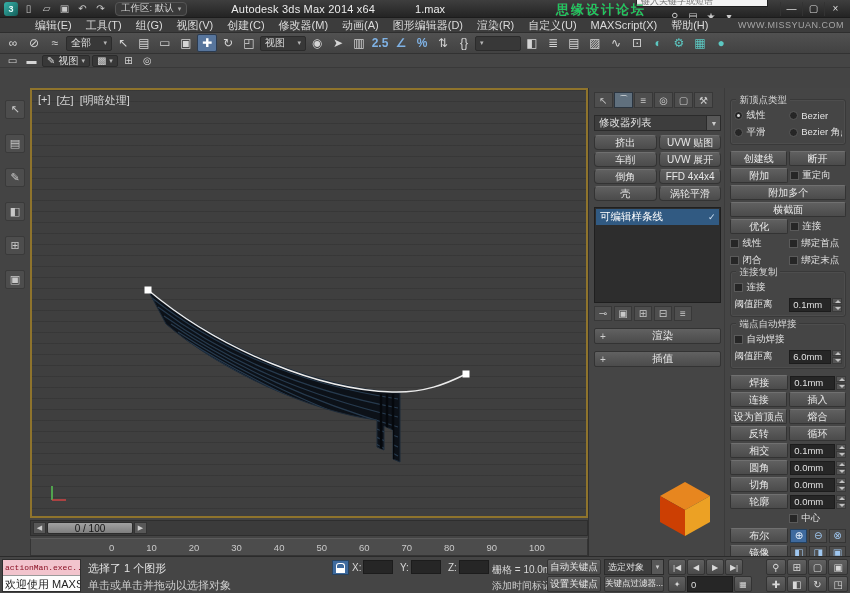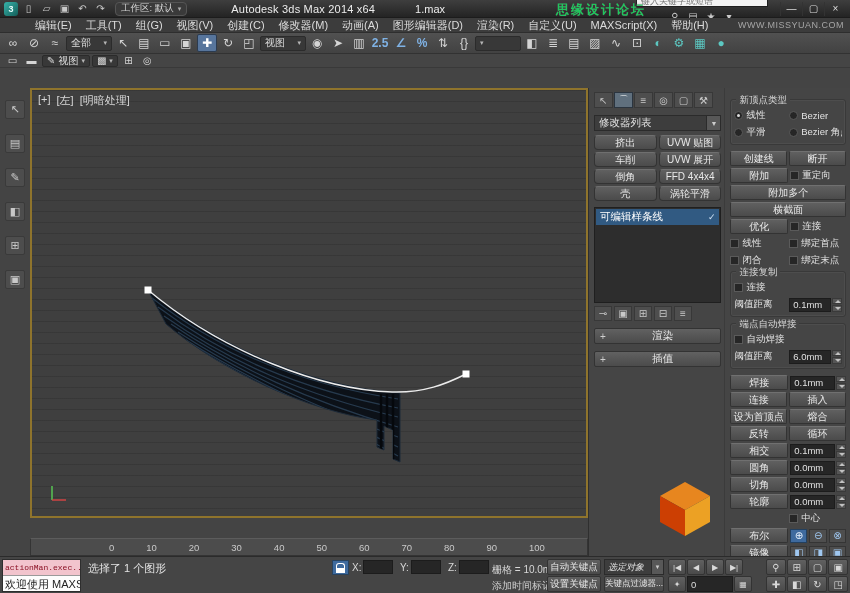--- a/index.html
+++ b/index.html
@@ -169,21 +169,21 @@
   .coord{position:absolute;top:3px;display:flex;align-items:center;gap:2px;color:#d8d8d8;font-size:10px;}
   .cfield{width:30px;height:14px;background:#262626;border:1px solid #1c1c1c;color:#ddd;
     font-size: 9px;padding:0 2px;font-family:inherit;}
   .gridlabel{position:absolute;left:492px;top:6px;font-size:10px;color:#d8d8d8;white-space:nowrap;}
   .timetag{position:absolute;left:492px;top:22px;font-size:10px;color:#cdcdcd;white-space:nowrap;}
   .skbtn{position:absolute;width:54px;height:16px;background:linear-gradient(#606060,#4a4a4a);
     border:1px solid #333;border-radius:2px;color:#e9e9e9;font-size:9.5px;
     display:flex;align-items:center;justify-content:center;white-space:nowrap;overflow:hidden;}
   .seldd{position:absolute;left:604px;top:2px;width:60px;height:16px;display:flex;}
   .seldd .ddlabel{flex:1;background:#3d3d3d;border:1px solid #2b2b2b;color:#e0e0e0;font-size:9px;
-    display:flex;align-items:center;padding:0 3px;white-space:nowrap;overflow:hidden;font-style:italic;}
+    display:flex;align-items:center;padding:0 3px;white-space:nowrap;overflow:hidden;}
   .seldd .ddbtn{width:12px;background:#585858;border:1px solid #2b2b2b;border-left:none;color:#ccc;
     font-size:6px;display:flex;align-items:center;justify-content:center;}
   .kfbtn{position:absolute;left:604px;top:19px;width:60px;height:16px;background:linear-gradient(#606060,#4a4a4a);
     border:1px solid #333;border-radius:2px;color:#e6e6e6;font-size:8.5px;
     display:flex;align-items:center;justify-content:center;white-space:nowrap;overflow:hidden;}
   .pbrow{position:absolute;display:flex;gap:1px;}
   .pbtn{width:18px;height:16px;background:linear-gradient(#606060,#4a4a4a);border:1px solid #333;
     border-radius:2px;color:#d9d9d9;font-size:8px;display:flex;align-items:center;justify-content:center;flex:none;}
   .framefield{width:46px;height:16px;background:#262626;border:1px solid #1c1c1c;color:#ddd;
     font-size:9.5px;padding:0 3px;font-family:inherit;}
@@ -455,20 +455,25 @@
       <rect x="112.5" y="196.5" width="7" height="7" fill="#ffffff"></rect>
       <rect x="430.5" y="280.5" width="7" height="7" fill="#ffffff"></rect>
 
       <g>
         <line x1="20" y1="410" x2="20" y2="396" stroke="#58c455" stroke-width="1.5"></line>
         <line x1="20" y1="410" x2="34" y2="410" stroke="#d04545" stroke-width="1.5"></line>
       </g>
     </svg>
   </div>
 
+  <div class="timeslider">
+    <span class="ts-btn">◀</span>
+    <span class="ts-handle">0 / 100</span>
+    <span class="ts-btn">▶</span>
+  </div>
 
   <div class="trackbar">
     <div class="ticks">
 
     <span class="tick">0</span>
         <span class="tick">10</span>
         <span class="tick">20</span>
         <span class="tick">30</span>
         <span class="tick">40</span>
         <span class="tick">50</span>
@@ -794,20 +799,21 @@
     <path d="M8 18 L33 32 L33 58 L8 44 Z" fill="#d43f00"></path>
     <path d="M58 18 L33 32 L33 58 L58 44 Z" fill="#f5a623"></path>
   </svg>
 
   <div class="statusbar">
     <div class="listener">
       <div class="lrow1">actionMan.exec...</div>
       <div class="lrow2">欢迎使用 MAXSc</div>
     </div>
     <div class="prompt1">选择了 1 个图形</div>
+    <div class="prompt2">单击或单击并拖动以选择对象</div>
     <div class="lockbtn"></div>
     <div class="coord" style="left:352px;">
       <span>X:</span>
         <input class="cfield" style="">
     </div>
     <div class="coord" style="left:400px;">
       <span>Y:</span>
         <input class="cfield" style="">
     </div>
     <div class="coord" style="left:448px;">

